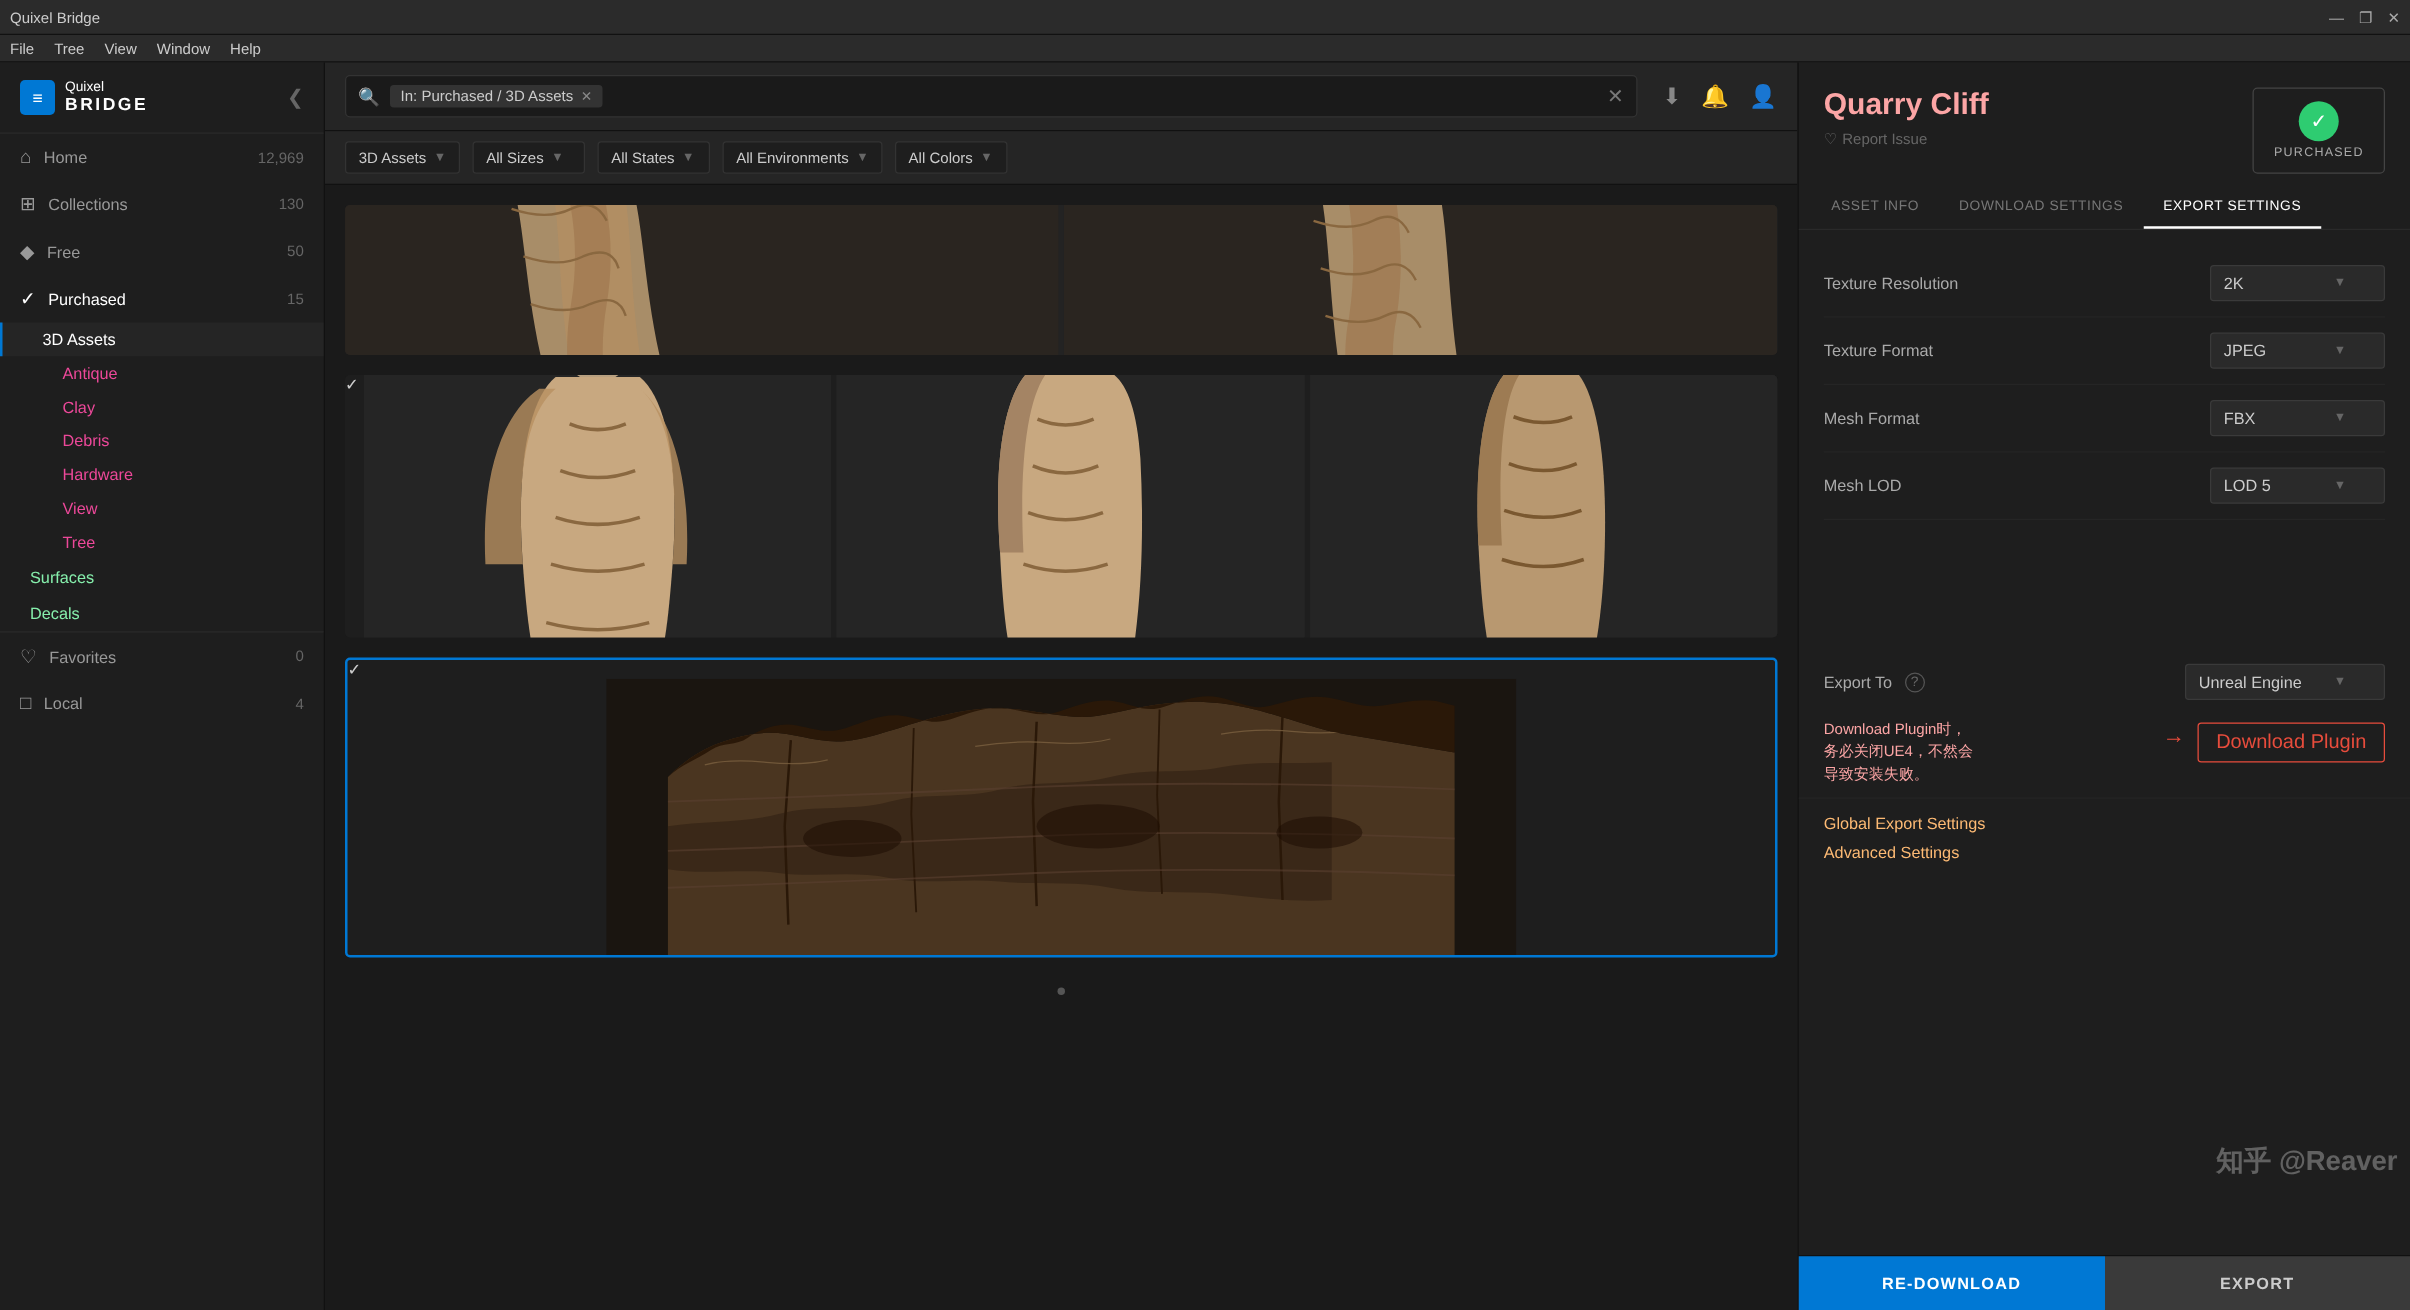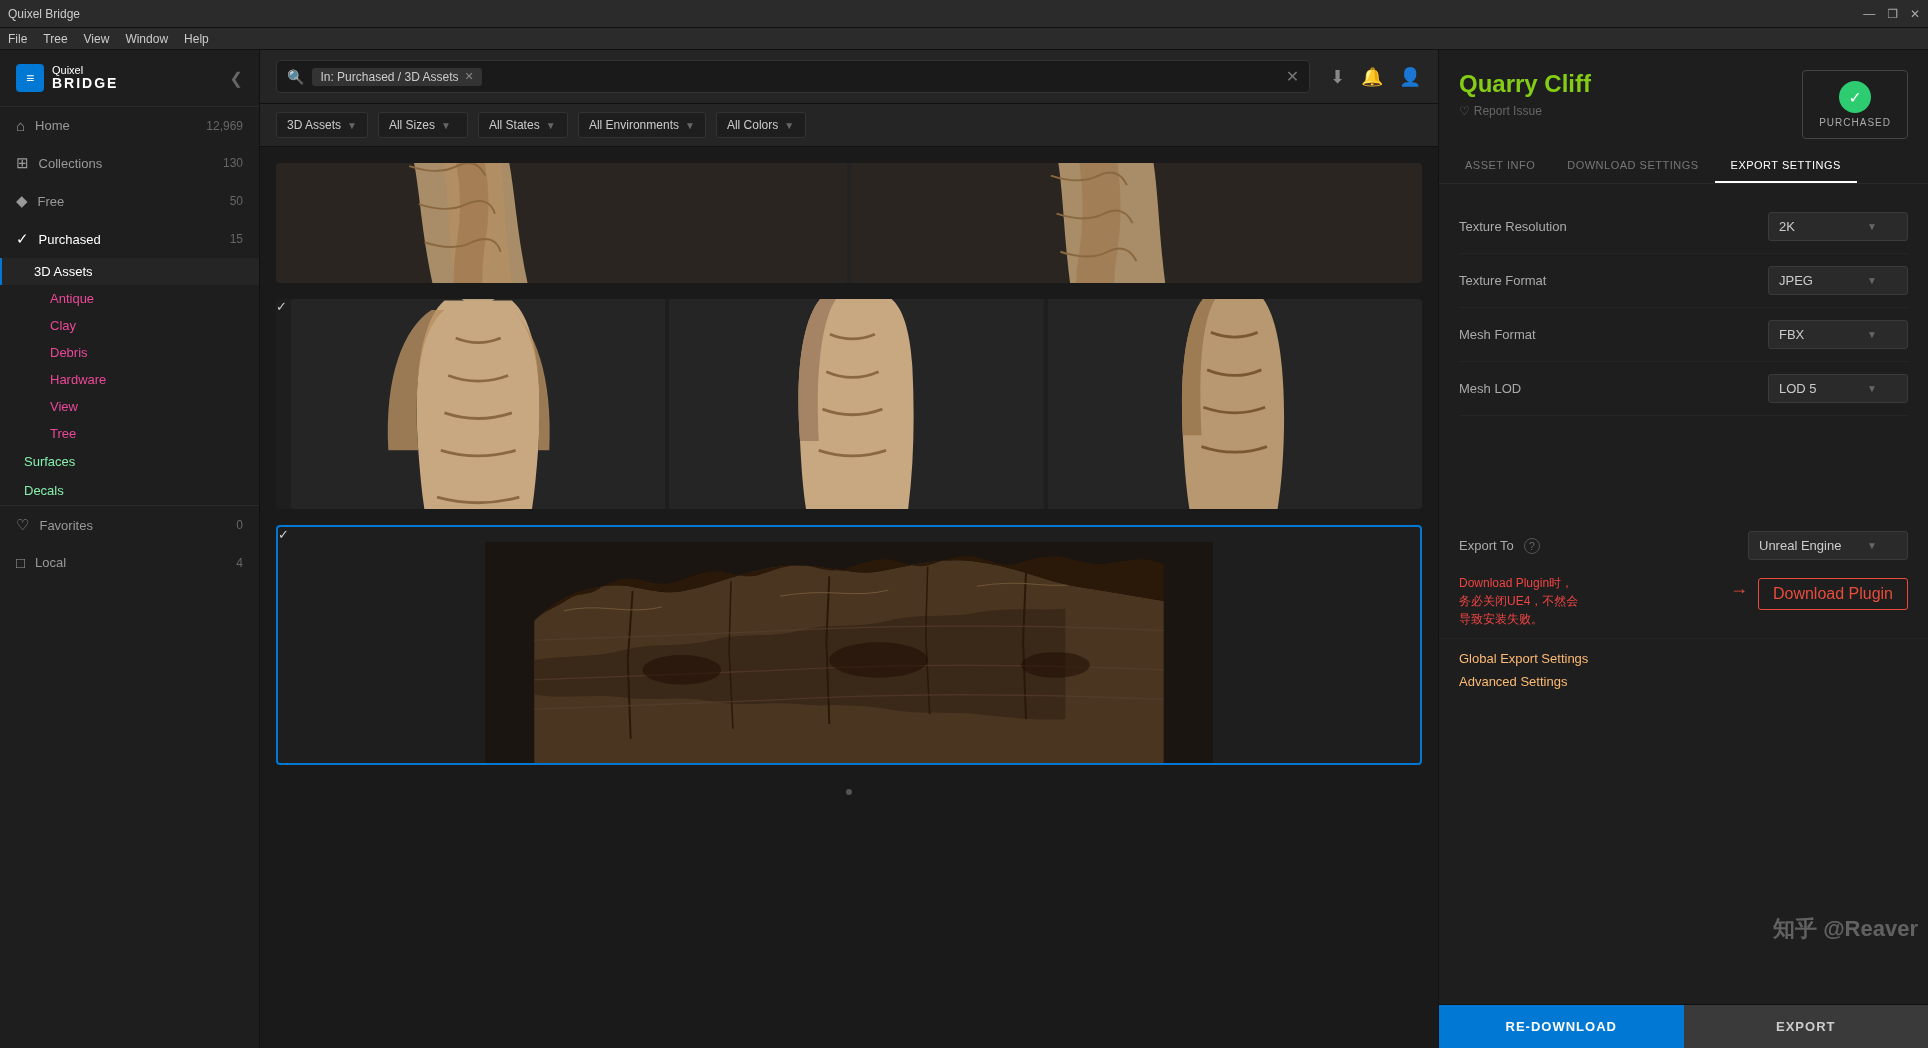--- a/index.html
+++ b/index.html
@@ -304,21 +304,21 @@
     .asset-header {
       padding: 20px 20px 10px 20px;
       display: flex;
       align-items: flex-start;
       justify-content: space-between;
     }
     .asset-title-area {}
     .asset-title {
       font-size: 24px;
       font-weight: 600;
-      color: #84cc16;
+      color: #fca5a5;
       margin-bottom: 6px;
     }
     .report-issue {
       display: flex;
       align-items: center;
       gap: 4px;
       color: #666;
       font-size: 12px;
       cursor: pointer;
     }
@@ -404,21 +404,21 @@
     .setting-select .chev { color: #666; font-size: 10px; margin-left: 8px; }
 
     
     .plugin-note {
       padding: 10px 20px;
       display: flex;
       align-items: flex-start;
       gap: 10px;
     }
     .plugin-note-text {
-      color: #ef4444;
+      color: #fca5a5;
       font-size: 12px;
       line-height: 1.5;
       flex: 1;
     }
     .plugin-note-arrow {
       color: #e74c3c;
       font-size: 18px;
       margin-top: 4px;
     }
     .download-plugin-btn {

